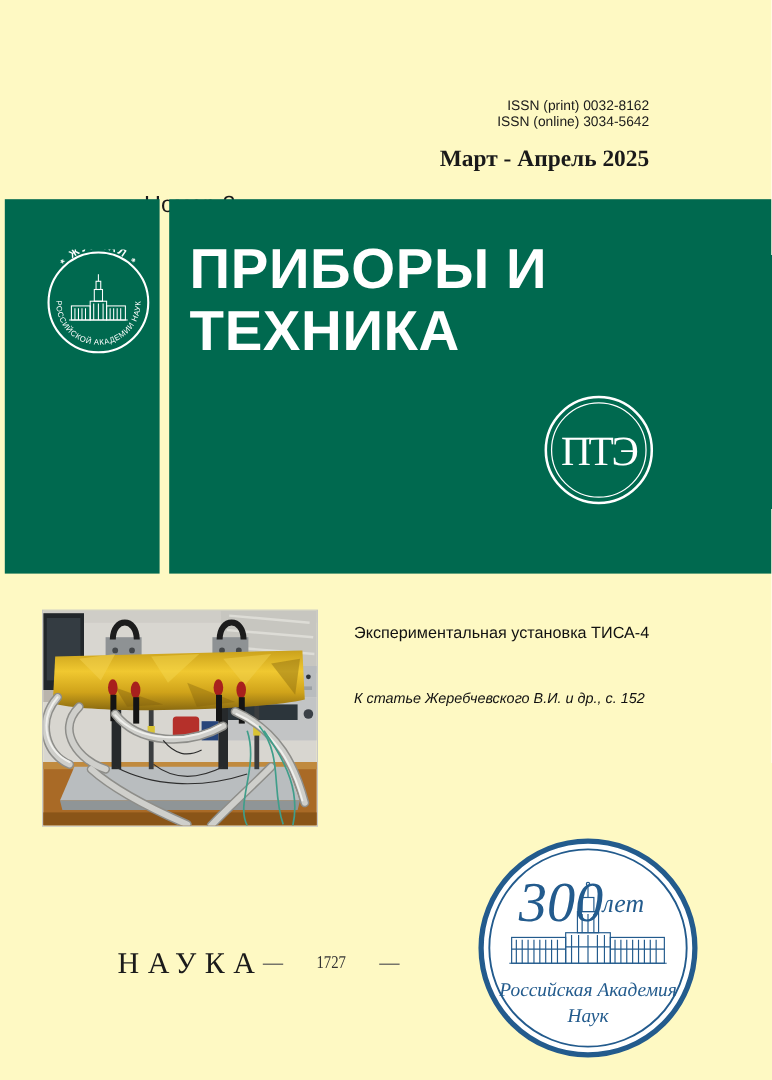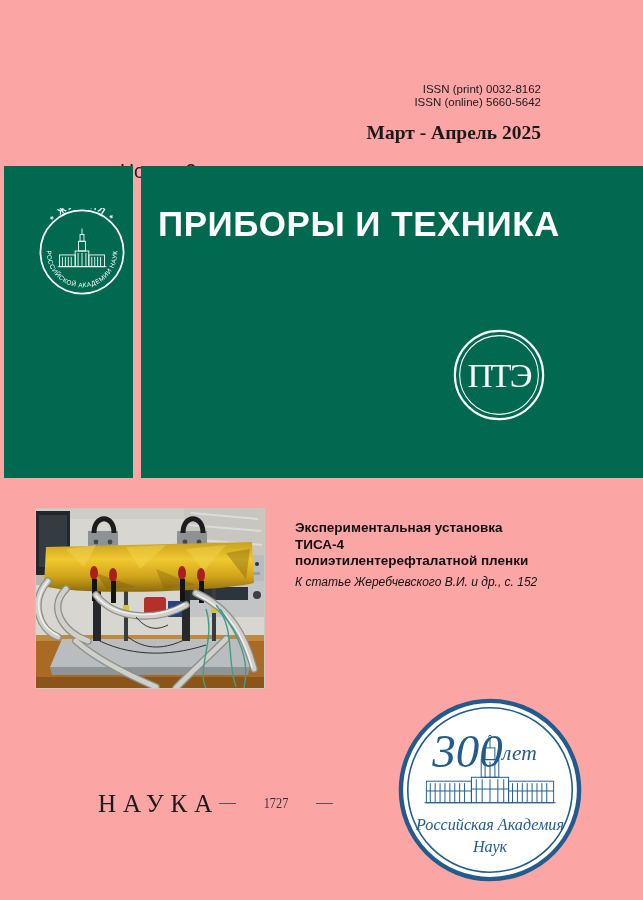--- a/index.html
+++ b/index.html
@@ -1,35 +1,35 @@
 <!DOCTYPE html>
 <html><head>
 <meta charset="utf-8">
 <style>
   html,body{margin:0;padding:0;background:#ffffff;}
   .cover{
-    position:relative;width:643px;height:900px;background:#fca5a5;overflow:hidden;
+    position:relative;width:643px;height:900px;background:#fef9c3;overflow:hidden;
     font-family:"Liberation Sans",sans-serif;color:#111;
   }
   
   .issn-block{position:absolute;right:102px;top:83px;text-align:right;
     font-size:11.5px;line-height:12.5px;color:#1a1a1a;}
   .issue-number{position:absolute;left:120px;top:122px;font-size:19.5px;font-weight:normal;color:#1a1a1a;margin-top:38px;}
   .issue-period{position:absolute;right:102px;top:122px;font-size:19.5px;font-weight:bold;color:#1a1a1a;font-family:Liberation Serif, serif;}
   
   .panel-left{position:absolute;left:4px;top:166px;width:129px;height:312px;background:#00694F;}
   .panel-main{position:absolute;left:141px;top:166px;width:502px;height:312px;background:#00694F;}
   .journal-title{padding:32px 0 0 17px;color:#ffffff;font-weight:bold;
-    font-size:35px;line-height:52px;letter-spacing:0.5px;}
+    font-size:47px;line-height:52px;letter-spacing:0.5px;}
   .seal-svg{position:absolute;left:38px;top:208px;}
   .pte-svg{position:absolute;left:451px;top:327px;}
   
   .photo{position:absolute;left:35px;top:508px;width:228px;height:179px;border:1px solid #c9c9c4;box-sizing:content-box;}
   .photo-caption{position:absolute;left:295px;top:520px;width:260px;
-    font-size:13.5px;line-height:16.5px;color:#111;font-weight:bold;}
+    font-size:13.5px;line-height:16.5px;color:#111;}
   .photo-ref{position:absolute;left:295px;top:575px;width:280px;
     font-size:12px;font-style:italic;color:#111;}
   
   .publisher{position:absolute;left:91px;top:777px;width:120px;
     display:flex;flex-direction:row;align-items:center;}
   .publisher-name{margin-top:5px;font-family:"Liberation Serif",serif;font-size:25px;
     letter-spacing:7px;padding-left:7px;color:#1b1b1b;}
   .publisher-year{margin-top:4px;display:flex;align-items:center;gap:25px;}
   .year-dash{width:17px;border-top:1.6px solid #555;}
   .year-text{display:inline-block;font-family:"Liberation Serif",serif;font-size:15px;color:#333;
@@ -37,21 +37,21 @@
   
   .anniv-svg{position:absolute;left:397px;top:697px;}
 </style>
 </head>
 <body>
 
 <div class="cover">
 
   <div class="issn-block">
     <div>ISSN (print) 0032-8162</div>
-    <div>ISSN (online) 5660-5642</div>
+    <div>ISSN (online) 3034-5642</div>
   </div>
   <div class="issue-number">Номер 2</div>
   <div class="issue-period">Март - Апрель 2025</div>
 
   <div class="panel-left"></div>
   <div class="panel-main">
     <div class="journal-title">
       <div>ПРИБОРЫ И ТЕХНИКА</div>
     </div>
   </div>
@@ -191,21 +191,20 @@
 
     <g fill="none" stroke="#2e2e2e" stroke-width="1">
       <path d="M92,128 C110,142 130,140 150,130"></path>
       <path d="M60,130 C90,146 130,149 170,136"></path>
       <path d="M100,108 C110,120 120,122 132,116"></path>
     </g>
   </svg>
 
   <div class="photo-caption">
     <div>Экспериментальная установка ТИСА-4</div>
-    <div>полиэтилентерефталатной пленки</div>
   </div>
   <div class="photo-ref">К статье Жеребчевского В.И. и др., с. 152</div>
 
   <div class="publisher">
     <svg width="30" height="48" viewBox="0 0 30 48">
       <rect x="0.8" y="0.8" width="28.4" height="46.4" rx="9" fill="#161616"></rect>
       <circle cx="18" cy="13" r="3.8" fill="#ffffff"></circle>
       <path d="M15,16 L8,27 M17,17 L12,29 M19,17 L16,29" stroke="#ffffff" stroke-width="0.9"></path>
       <path d="M7,22 A14,14 0 0 1 23,7" stroke="#ffffff" stroke-width="0.7" fill="none"></path>
       <path d="M7,33 C11,31 14,32 15,34 L15,42 C14,40 11,39.5 7,41 Z" fill="none" stroke="#ffffff" stroke-width="1"></path>

